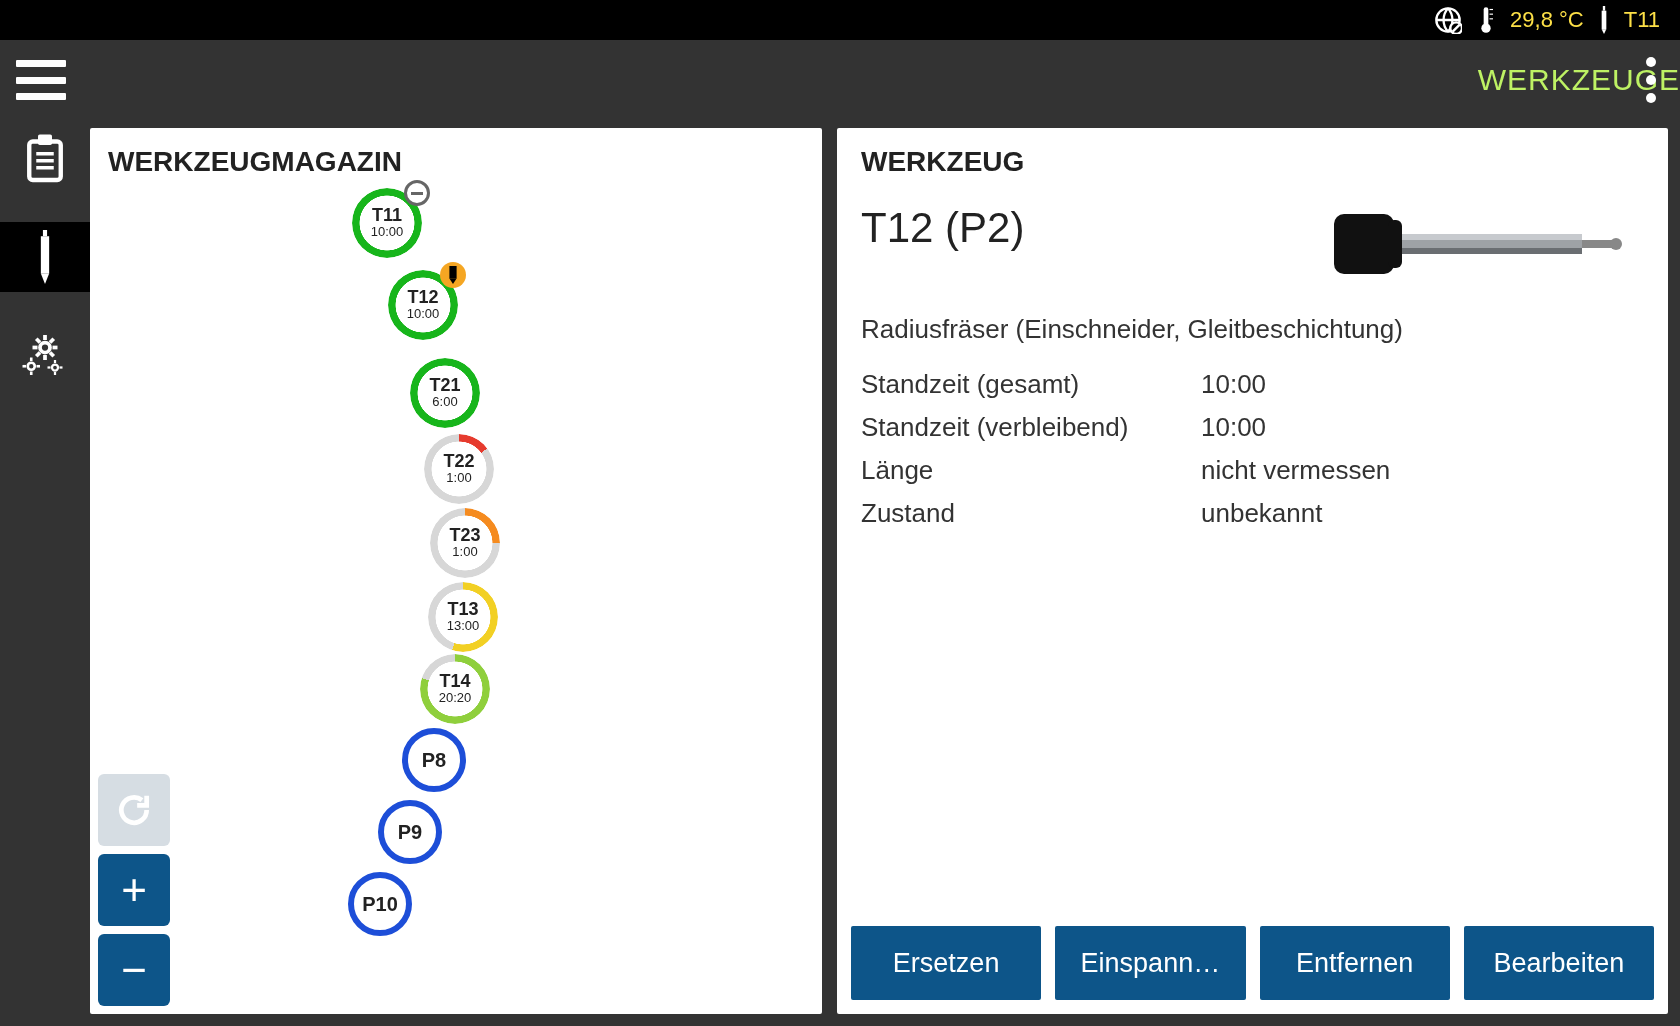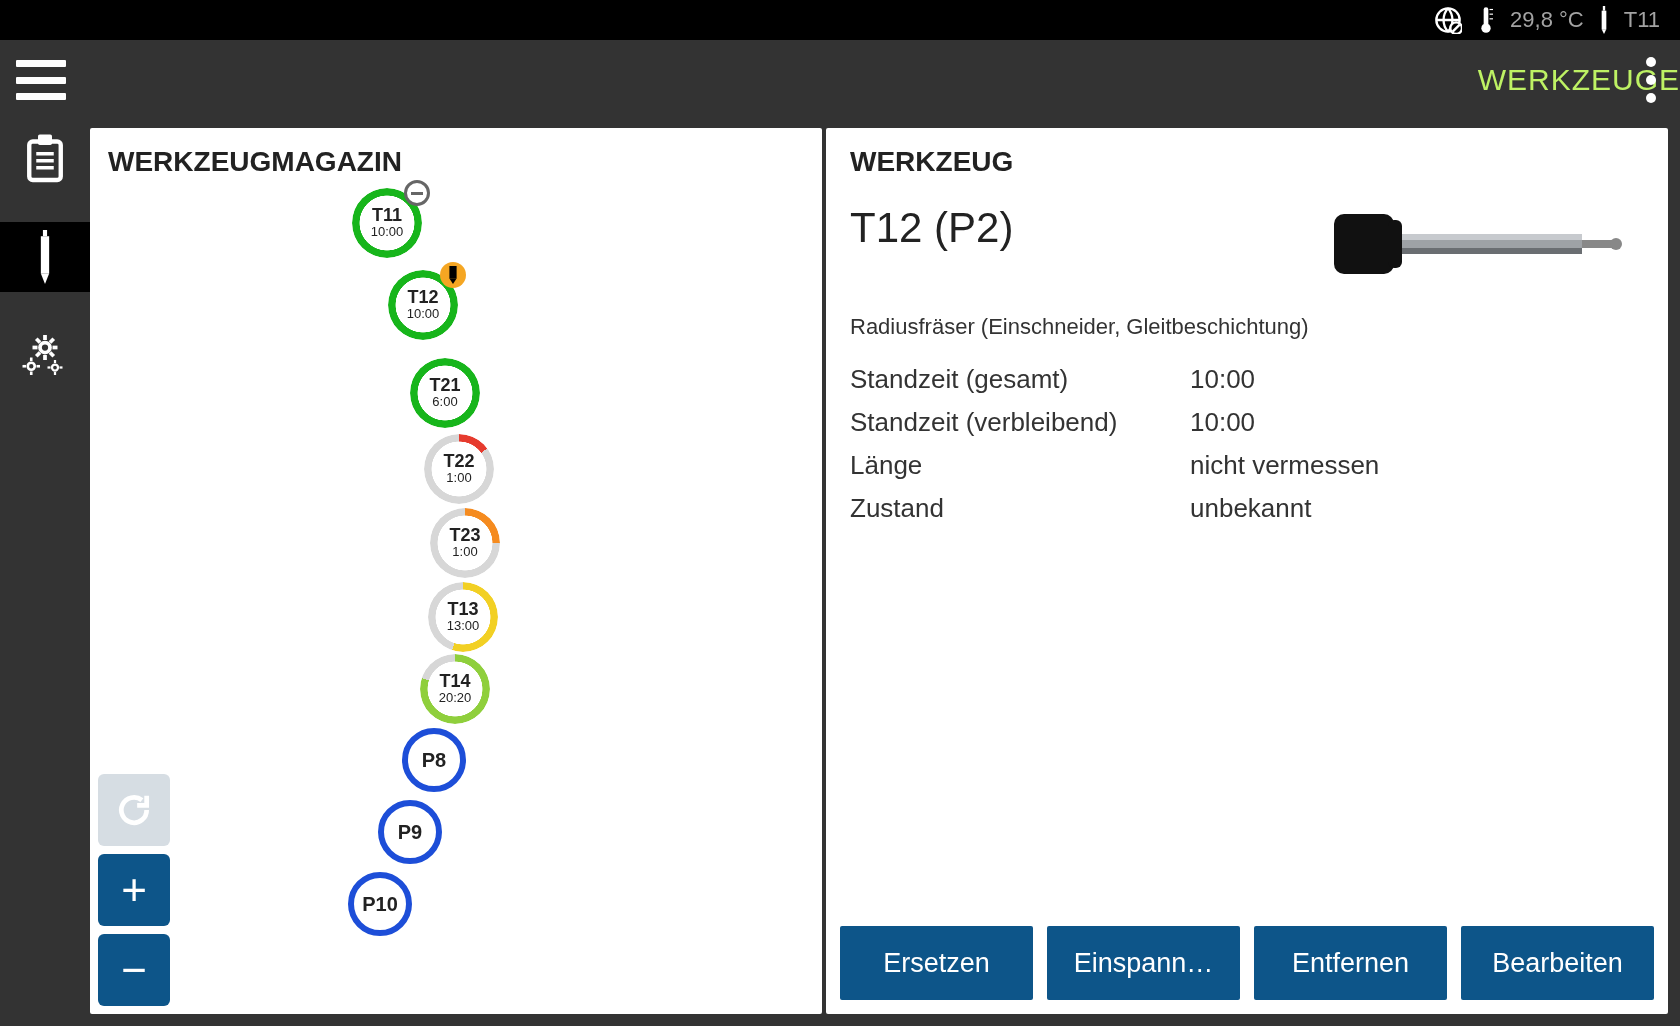--- a/index.html
+++ b/index.html
@@ -2,21 +2,21 @@
 <html><head>
 <meta charset="utf-8">
 <style>
   * { box-sizing: border-box; margin: 0; padding: 0; }
   html, body { width: 1680px; height: 1026px; font-family: Arial, Helvetica, sans-serif; background: #333; overflow: hidden; }
 
   
   .statusbar {
     height: 40px;
     background: #000;
-    color: #a3a3a3;
+    color: #fde047;
     display: flex;
     justify-content: flex-end;
     align-items: center;
     padding: 0 20px;
     gap: 14px;
     font-size: 22px;
   }
   .statusbar .globe, .statusbar .thermo, .statusbar .tool-ic { display:inline-flex; align-items:center; }
 
   
@@ -57,21 +57,21 @@
     width: 90px; height: 70px;
     display:flex; align-items:center; justify-content:center;
     color:#fff; cursor:pointer;
   }
   .sidebar .nav-item.active { background:#000; }
   .content {
     flex:1;
     background:#333;
     padding: 8px 12px 12px 0;
     display:flex;
-    gap: 4px;
+    gap: 15px;
   }
 
   .panel {
     background:#fff;
     border-radius: 2px;
     display:flex;
     flex-direction:column;
     position:relative;
   }
   .panel-left { flex: 0 0 732px; padding: 18px 12px 12px 18px; }
@@ -124,21 +124,21 @@
     font-size:44px; color:#fff; cursor:pointer;
     background:#0d5589;
   }
   .zoom-controls .zbtn.disabled { background:#d6dde3; cursor:default; }
 
   
   .detail-header { display:flex; align-items:flex-start; gap:40px; margin-top:20px; }
   .detail-header .tname { font-size:42px; font-weight:400; color:#222; }
   .tool-graphic { flex:1; display:flex; justify-content:flex-end; padding-right:10px; }
 
-  .tool-desc { font-size:22px; color:#333; margin-top:30px; margin-bottom:24px; }
+  .tool-desc { font-size:26px; color:#333; margin-top:30px; margin-bottom:24px; }
   .props { font-size:26px; color:#333; }
   .props .row { display:flex; margin-bottom:12px; }
   .props .row .k { width: 340px; }
   .props .row .v { }
 
   .action-bar {
     position:absolute; left:14px; right:14px; bottom:14px;
     display:flex; gap:14px;
   }
   .action-bar .abtn {

